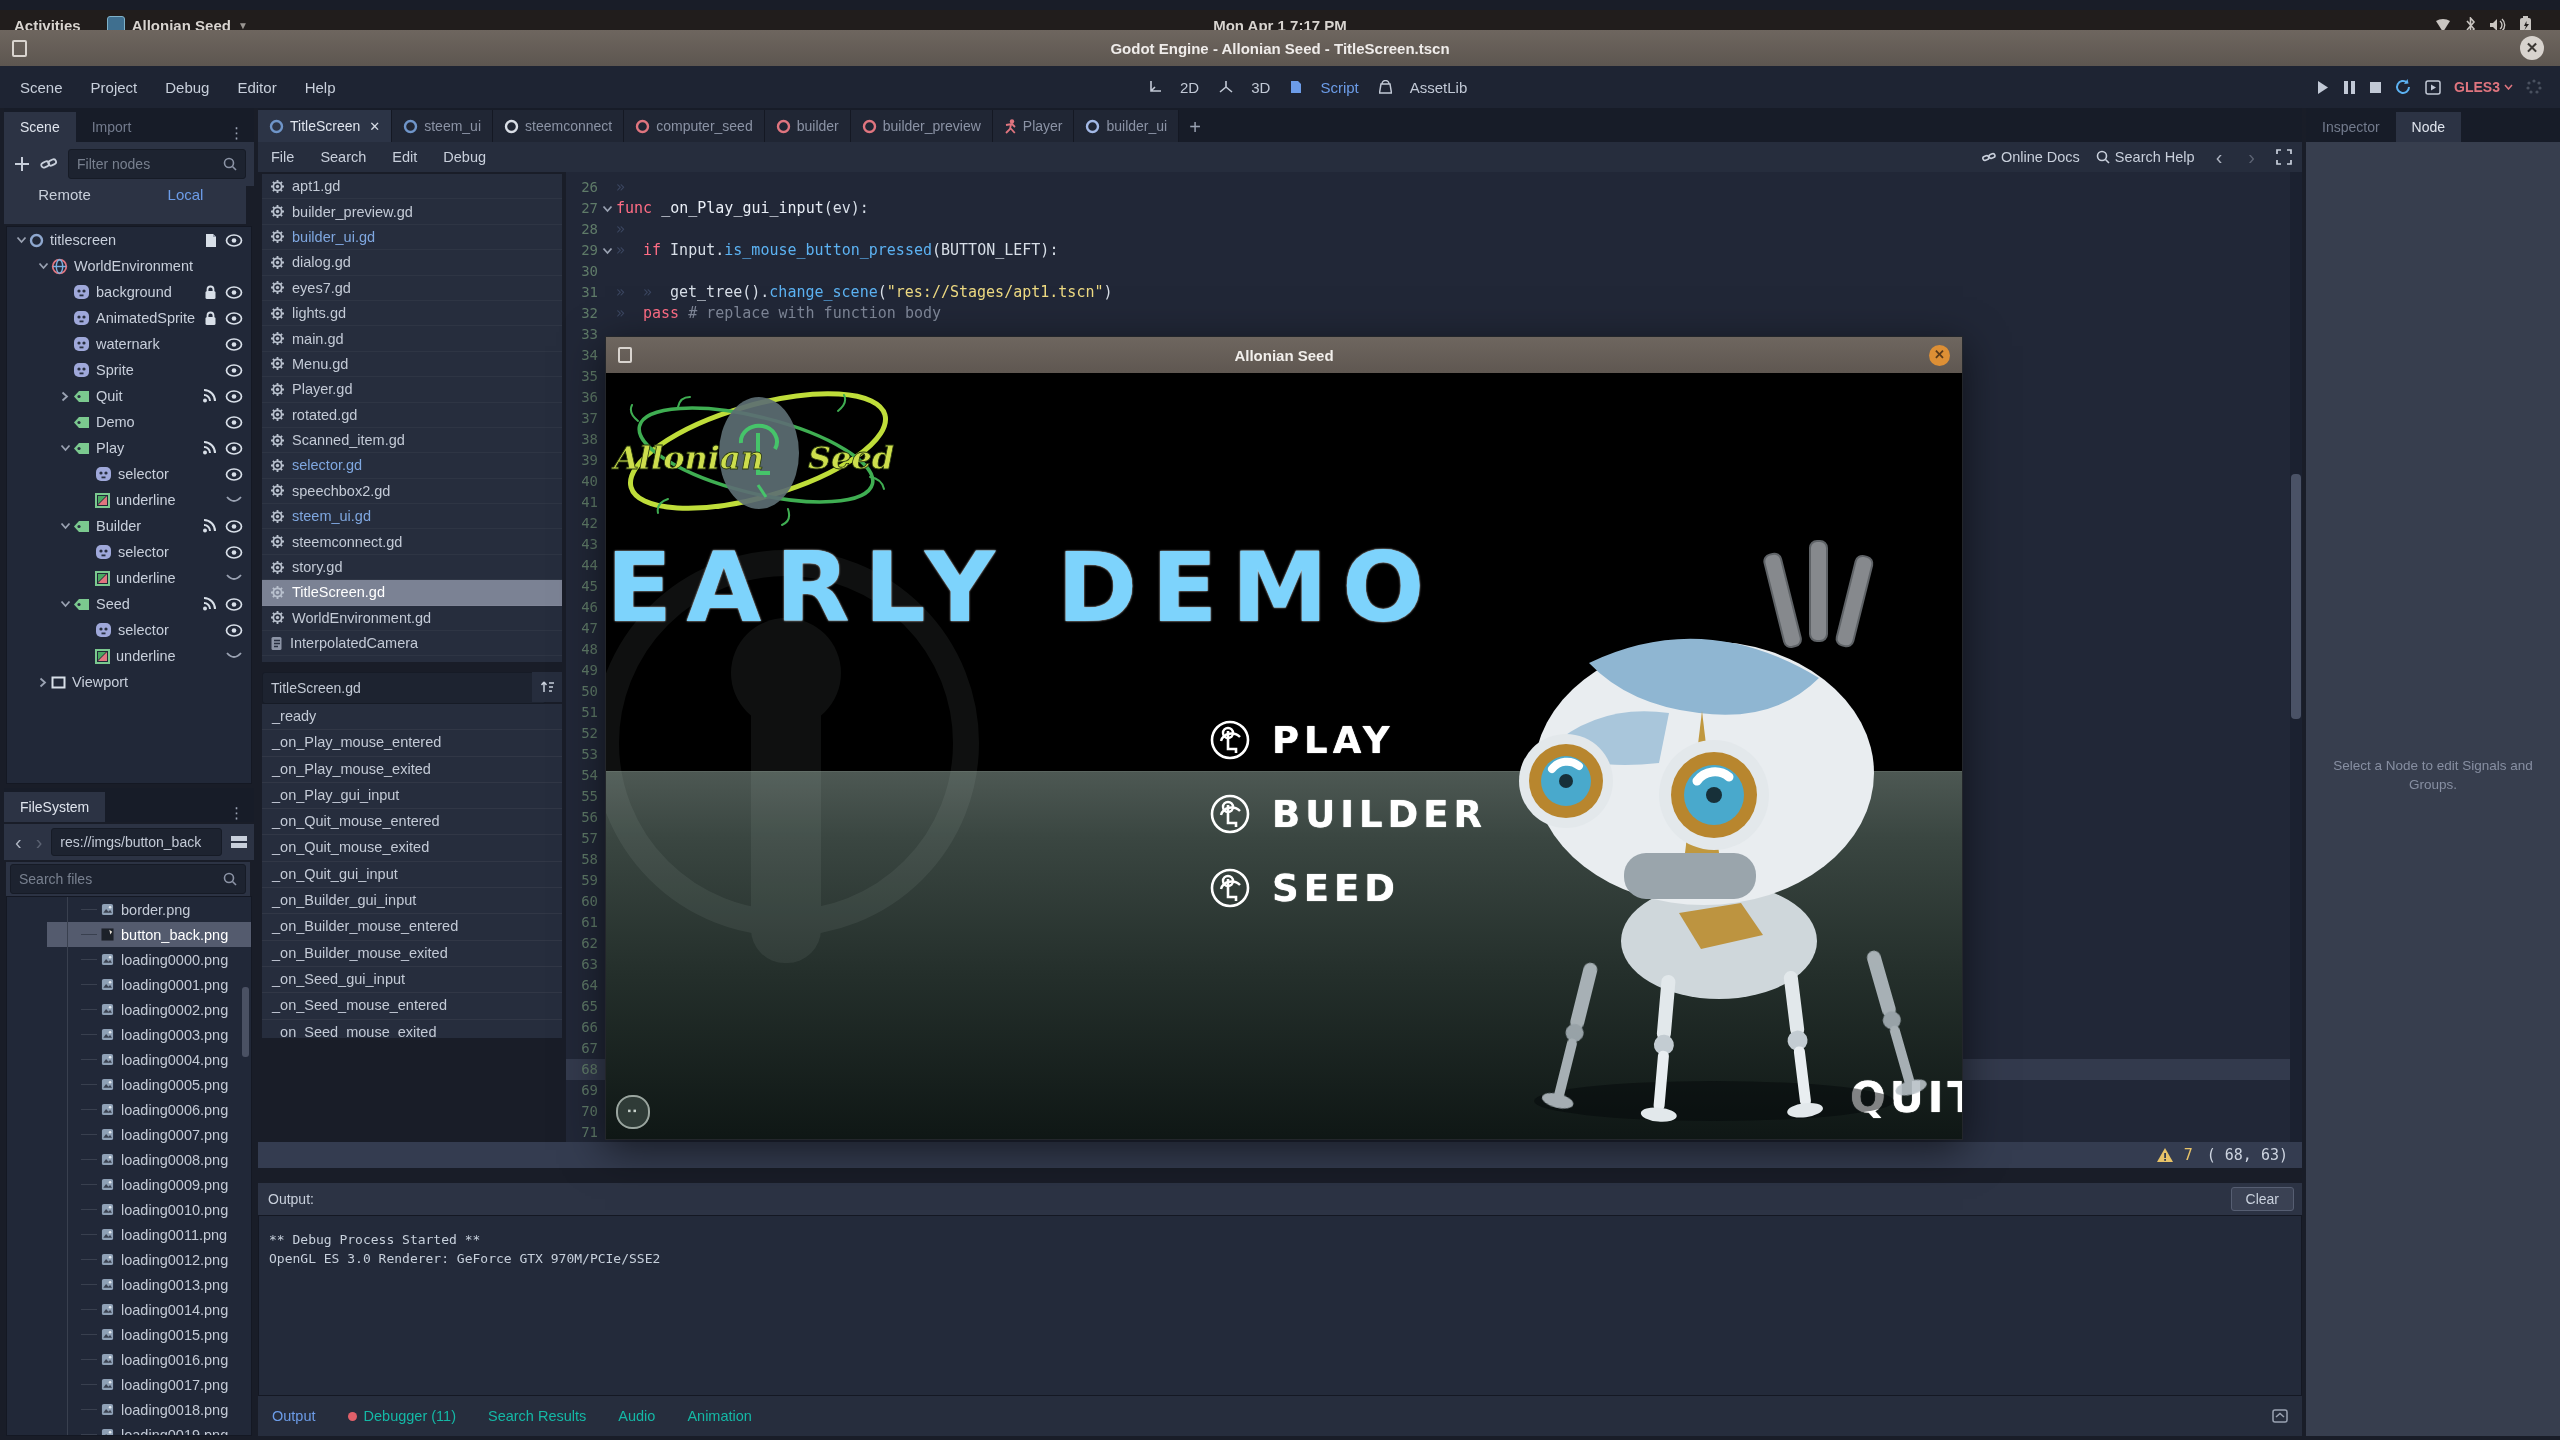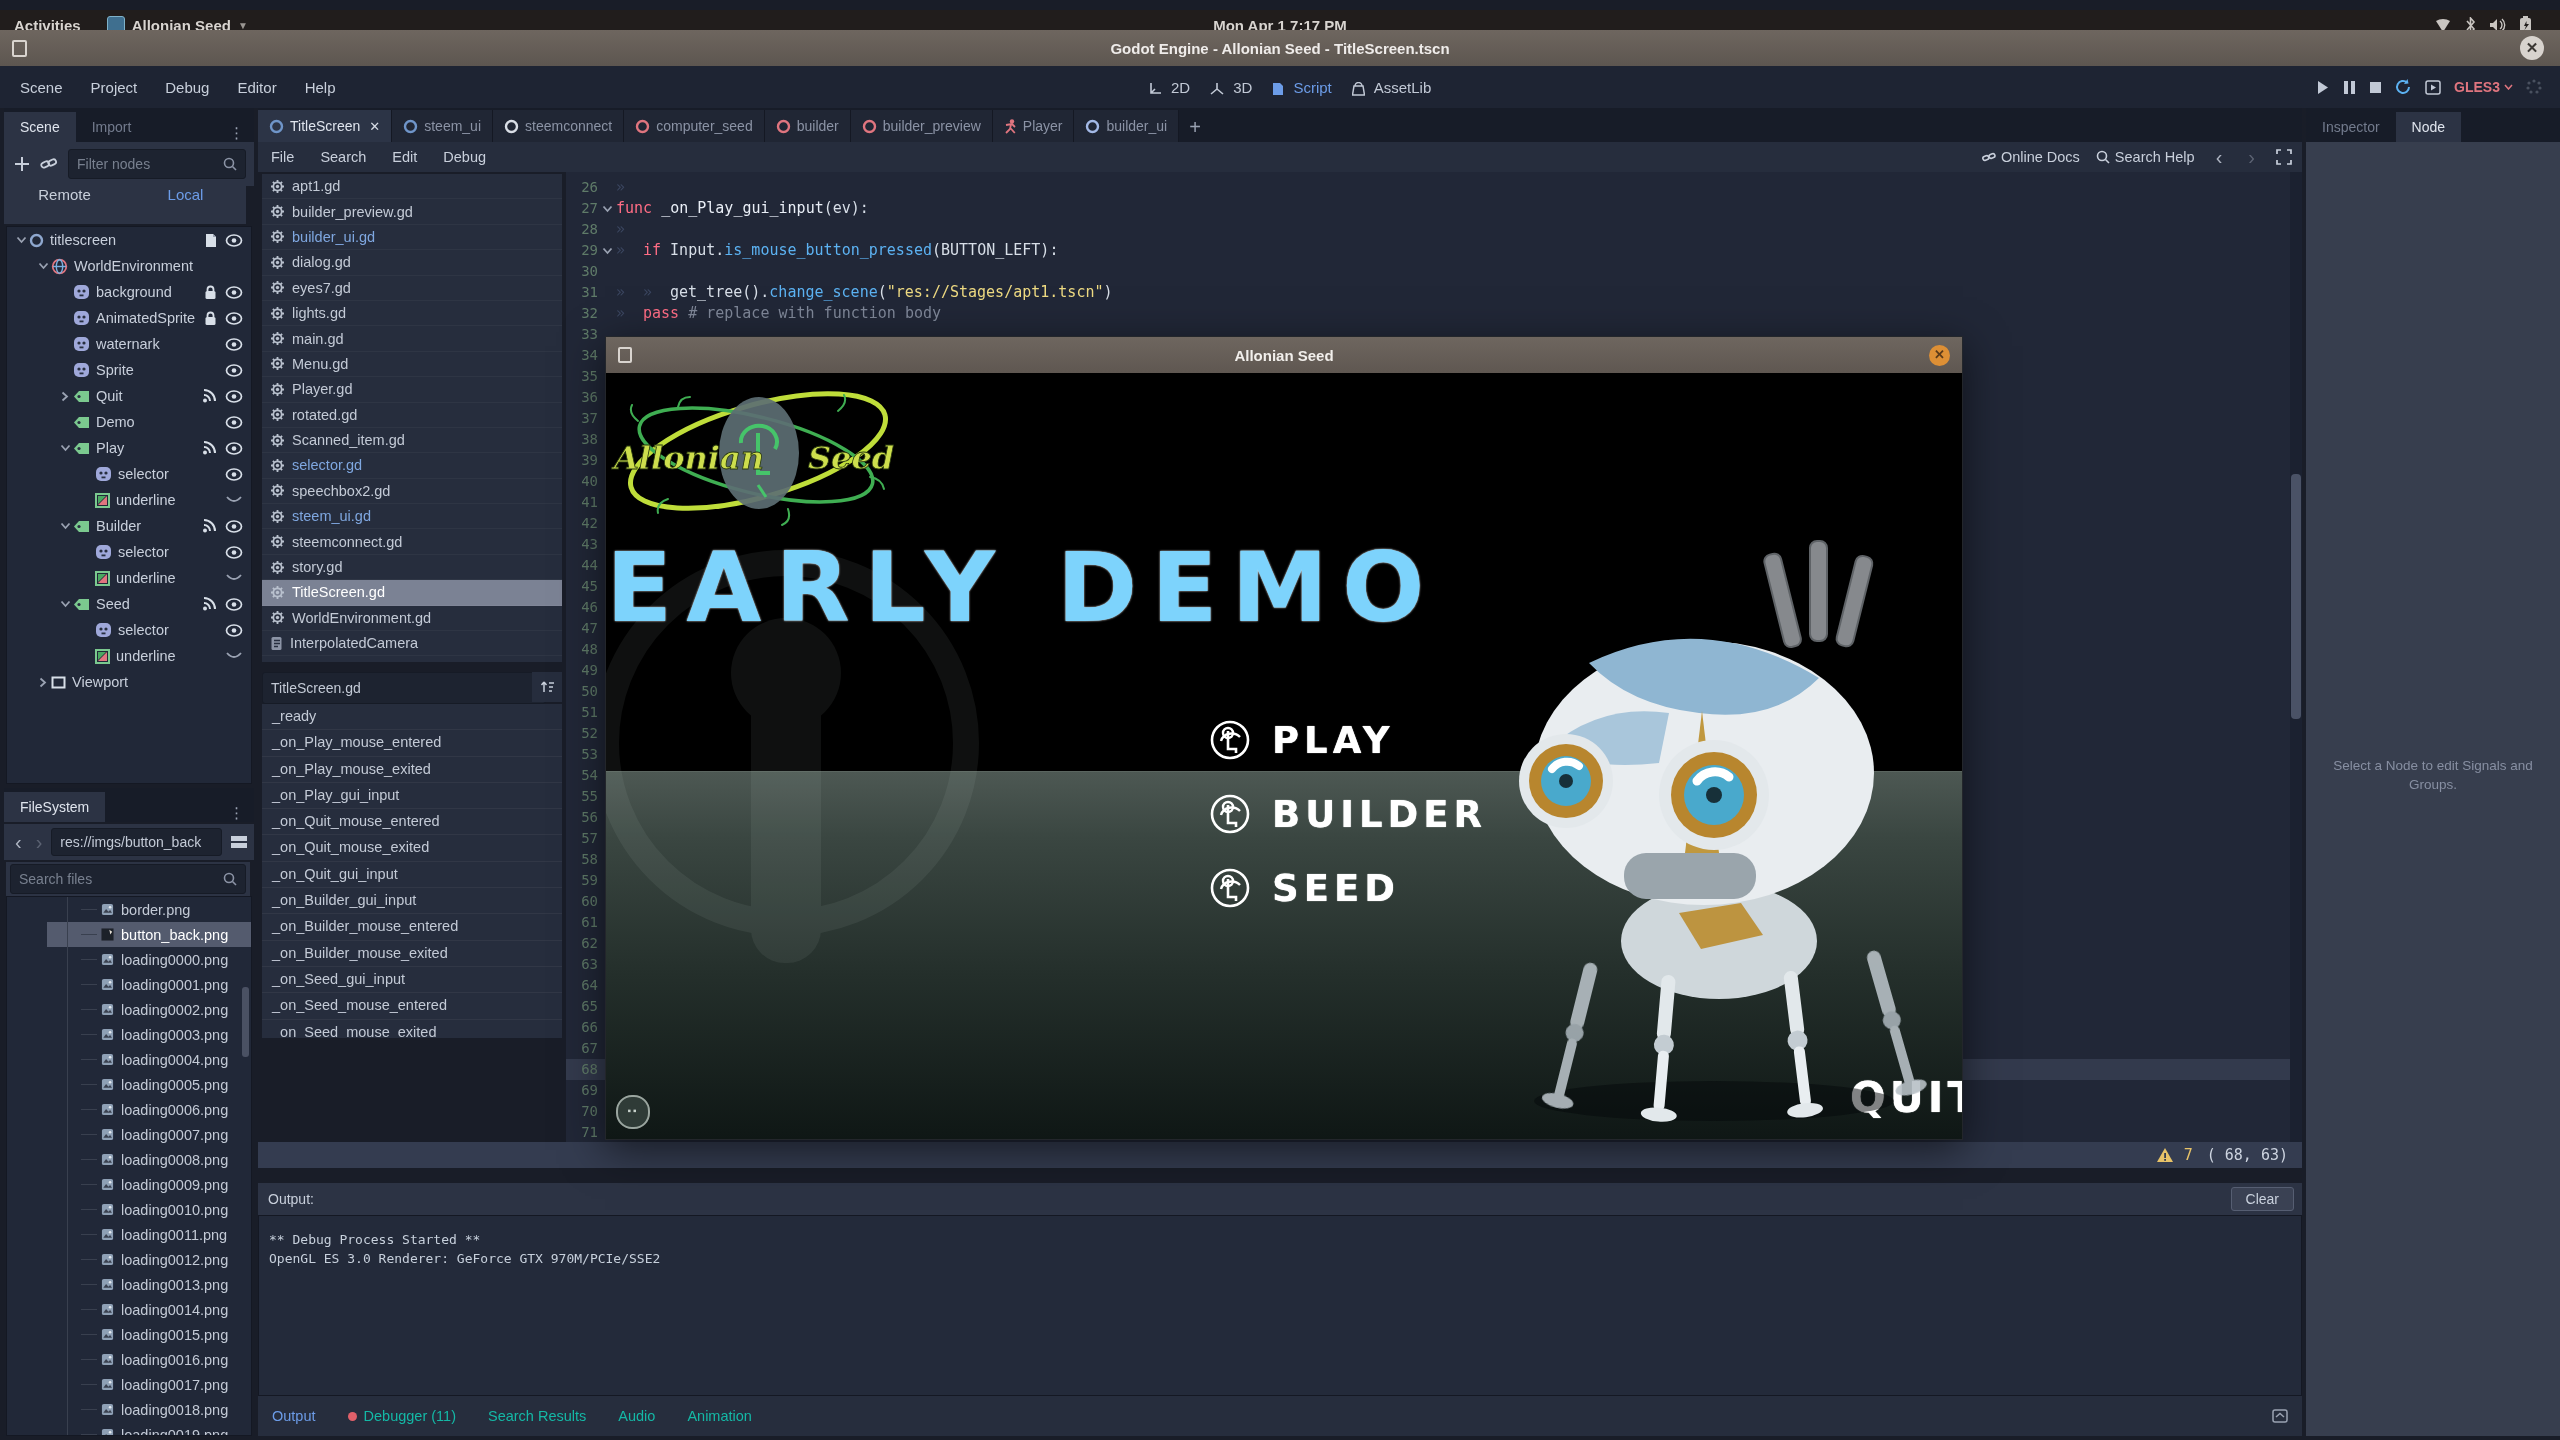--- a/index.html
+++ b/index.html
@@ -18,21 +18,21 @@
   
   #titlebar{left:0;top:30px;width:2560px;height:36px;background:linear-gradient(#6e665f,#5d5650);
     display:flex;align-items:center;color:#efecea;font-weight:bold;font-size:15px;}
   #win-title{position:absolute;left:0;right:0;text-align:center;}
   #win-icon{margin-left:12px;width:11px;height:13px;border:2px solid #d9d4cf;border-radius:2px;z-index:1;}
   #win-close{position:absolute;right:16px;width:24px;height:24px;border-radius:12px;background:#d8d3ce;
     color:#3c3834;text-align:center;line-height:23px;font-size:15px;font-weight:bold;}
   #menubar{left:0;top:66px;width:2560px;height:42px;background:#1e2433;display:flex;align-items:center;font-size:15px;}
   .menu-item{padding:0 14px;color:#c8cfdb;}
   #workspaces{position:absolute;left:1142px;display:flex;align-items:center;gap:8px;}
-  .ws{display:flex;align-items:flex-end;gap:9px;color:#c2c9d6;padding:3px 6px;}
+  .ws{display:flex;align-items:center;gap:18px;color:#c2c9d6;padding:3px 6px;}
   .ws.active{color:#6c9ce8;}
   #run-controls{position:absolute;right:18px;display:flex;align-items:center;gap:13px;}
   #gles{color:#e0757f;font-weight:bold;font-size:14px;display:flex;align-items:center;gap:4px;}
   
   #scene-tabs{left:258px;top:108px;width:2044px;height:34px;display:flex;align-items:flex-end;background:#171c28;}
   .stab{display:flex;align-items:center;gap:6px;height:32px;padding:0 11px;background:#202634;
     border-right:1px solid #141823;color:#8b93a5;font-size:14px;white-space:nowrap;}
   .stab.active{background:#2c3446;color:#dfe4ed;}
   .stab .x{color:#d7dce5;font-size:13px;margin-left:3px;}
   #tab-add{color:#9aa2b2;font-size:20px;padding:0 10px;line-height:30px;}

